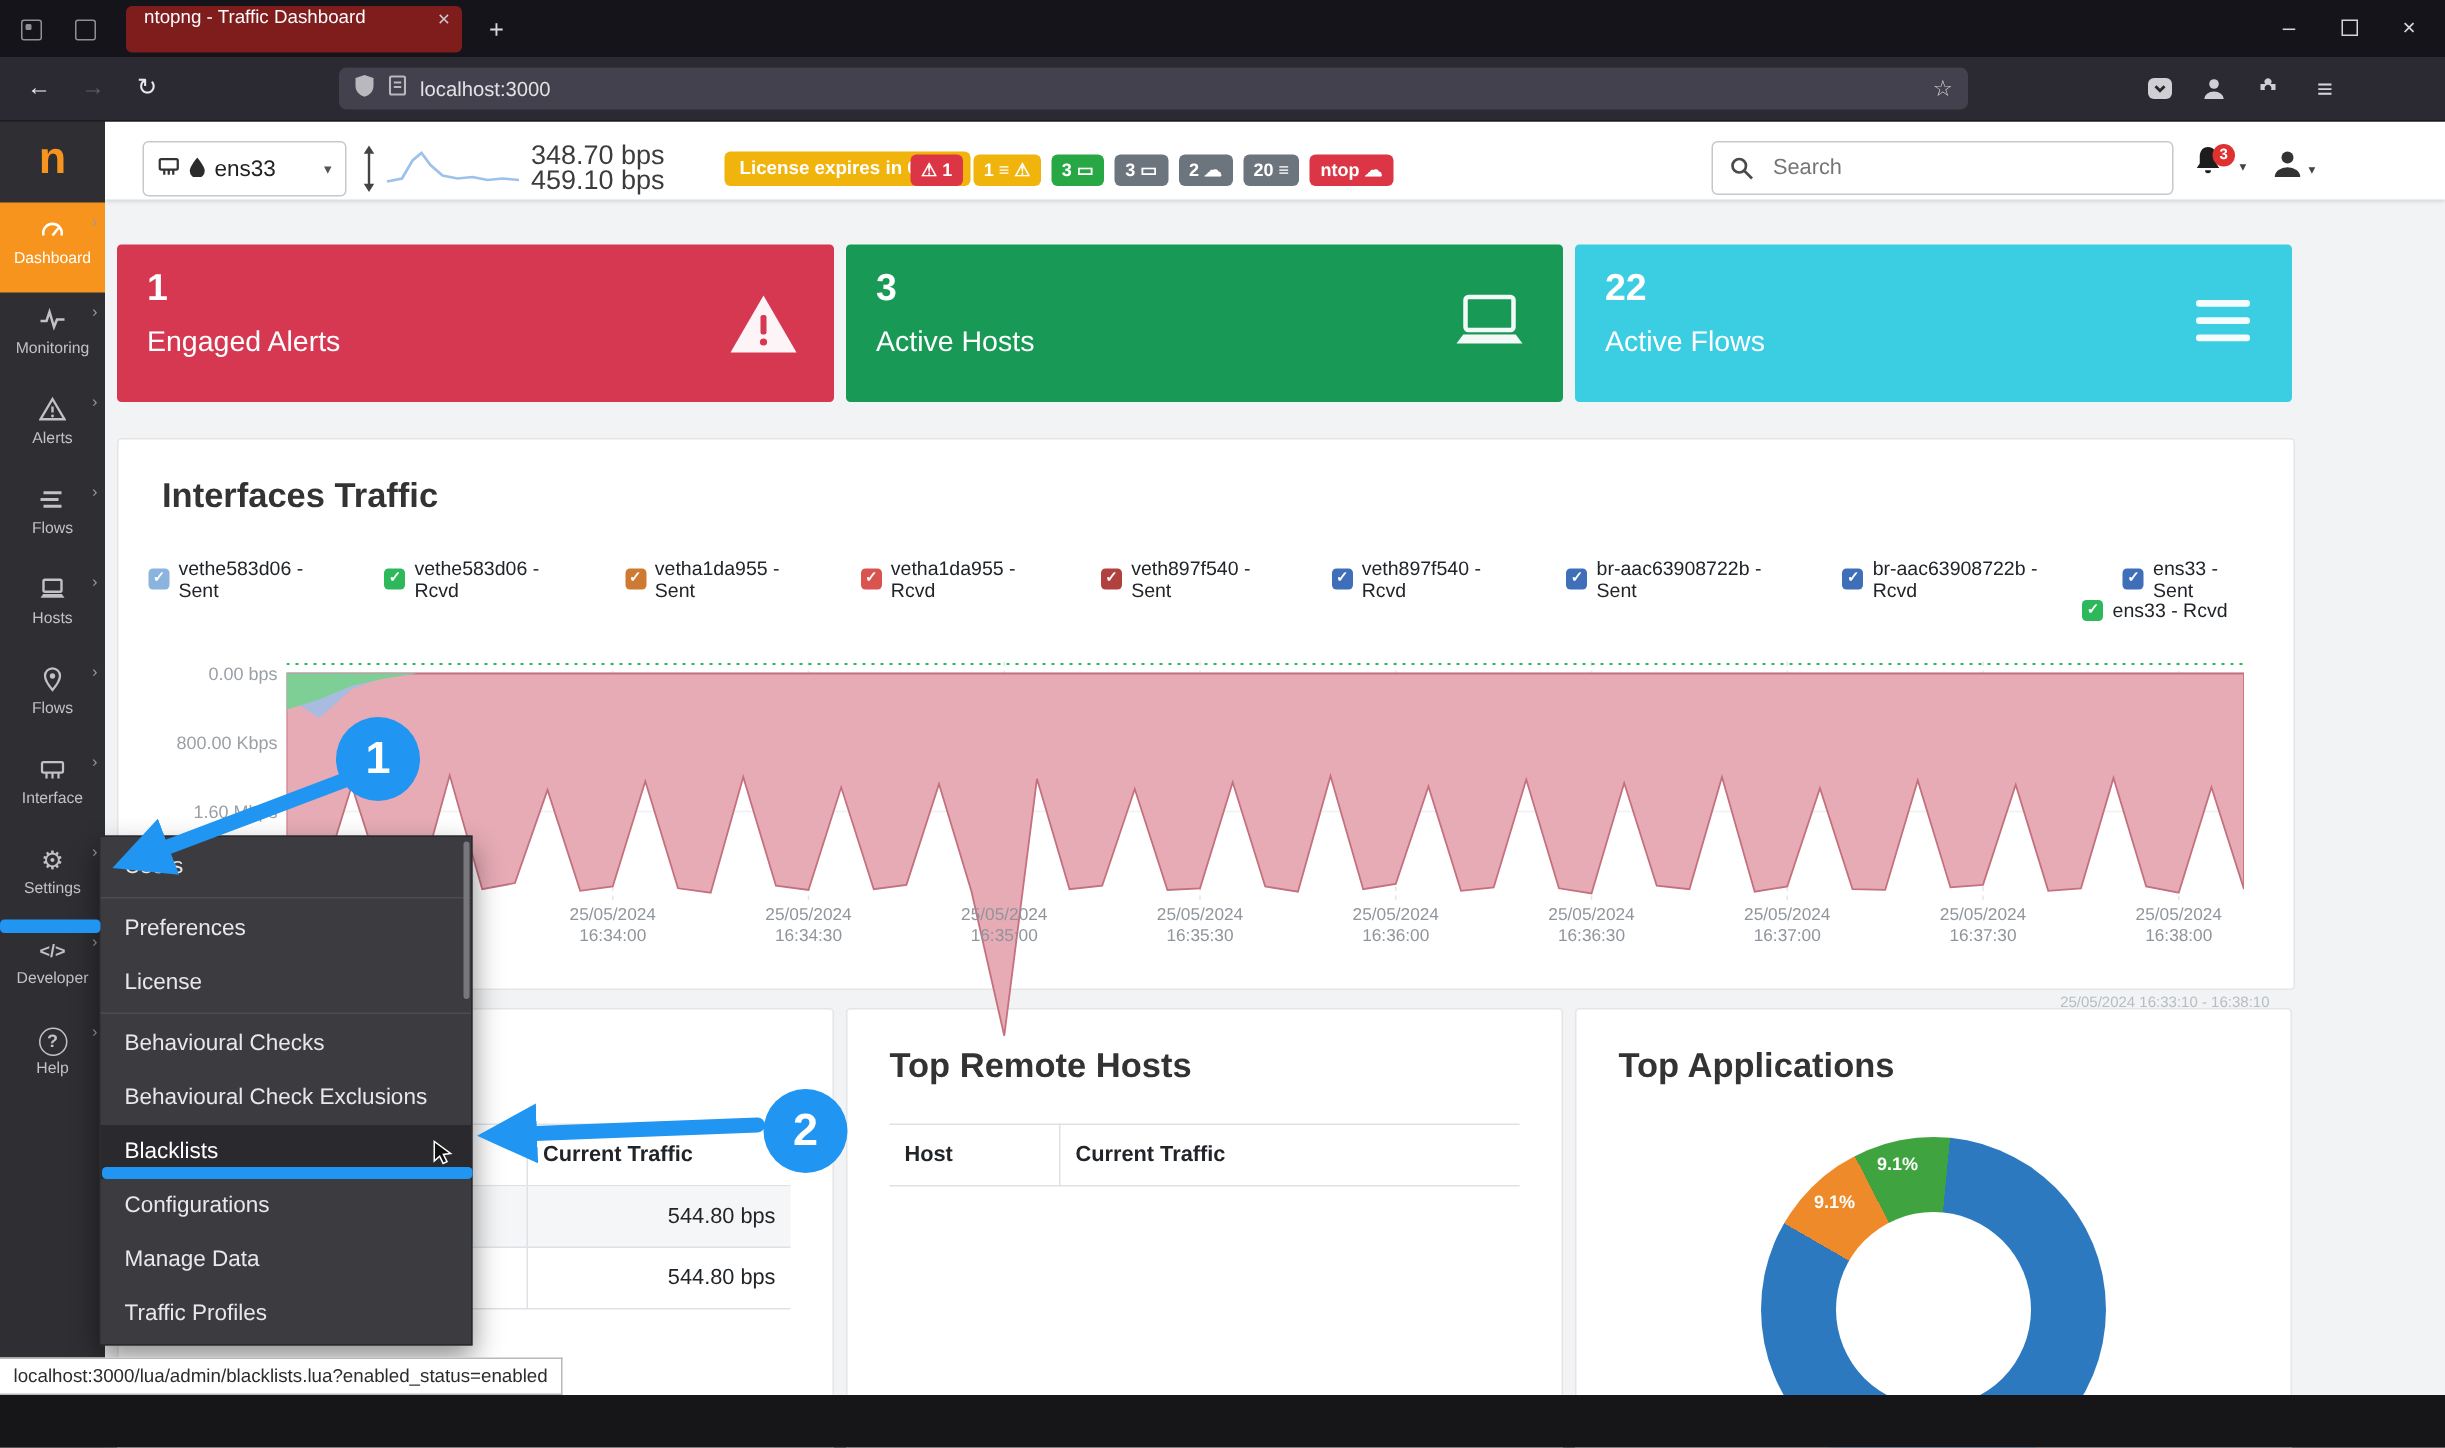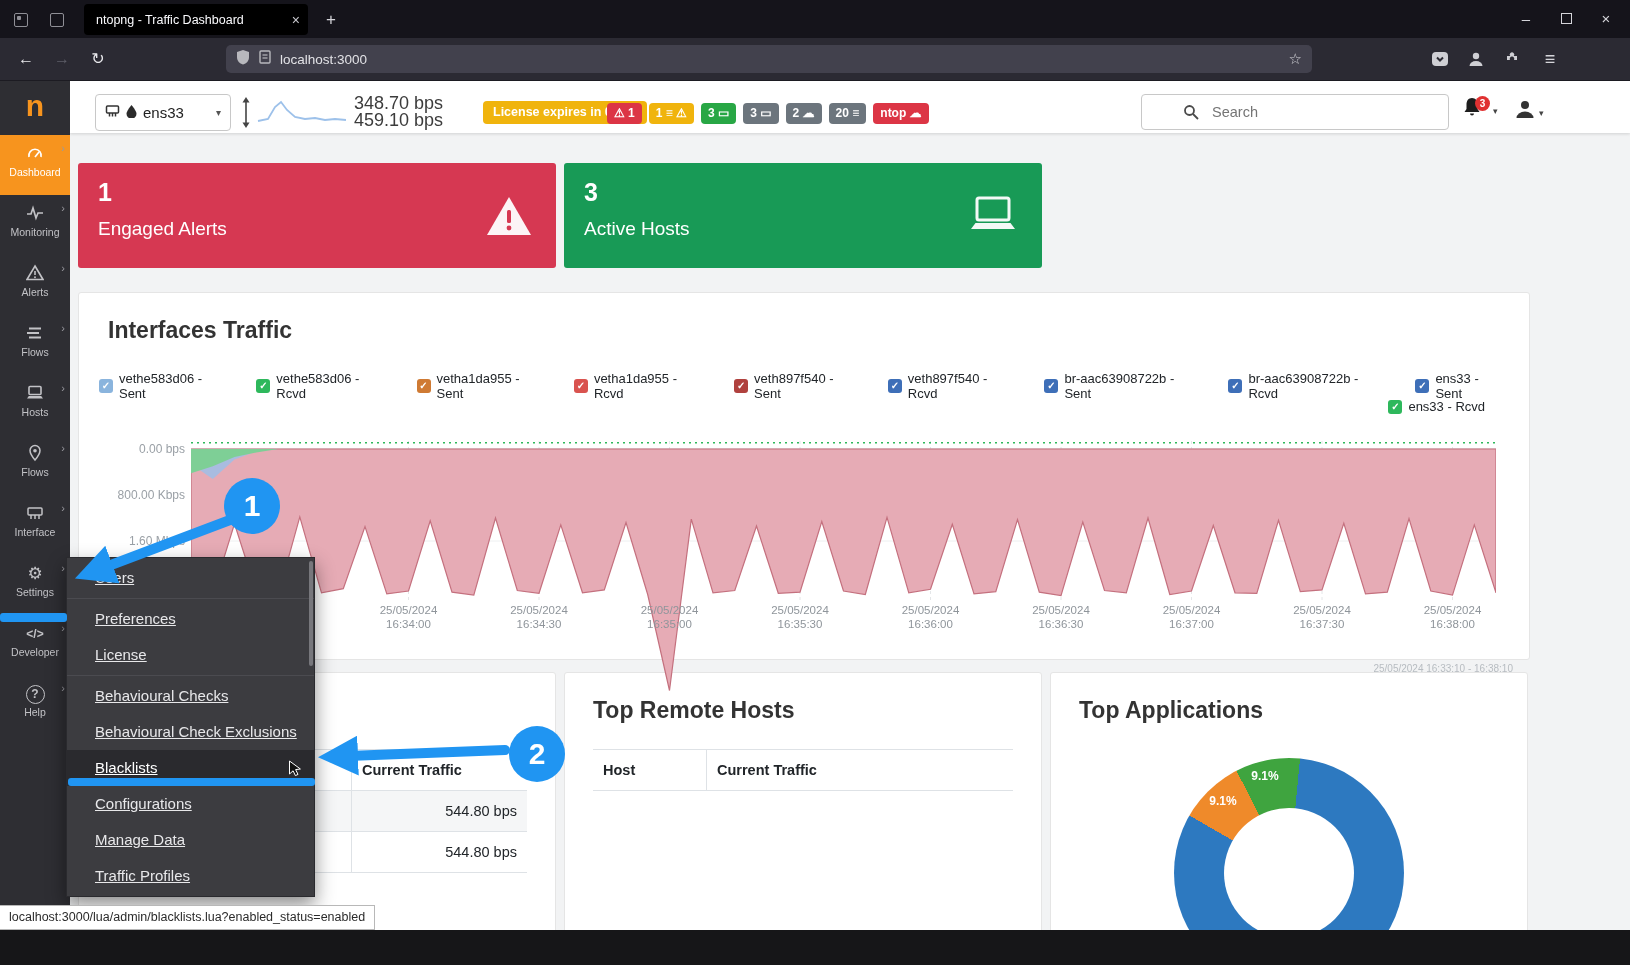--- a/index.html
+++ b/index.html
@@ -5,22 +5,22 @@
   html,body{margin:0;padding:0;background:#000;}
   #screen{position:relative;width:1630px;height:965px;overflow:hidden;
     font-family:"Liberation Sans",sans-serif;background:#f2f3f4;}
 
   
   #tabbar{position:absolute;left:0;top:0;width:100%;height:38px;background:#15141b;z-index:10;}
   .tb-btn{position:absolute;top:7px;width:26px;height:26px;border-radius:4px;display:flex;align-items:center;justify-content:center;}
   #ffv1{left:8px;} #ffv2{left:44px;}
   .tb-glyph{width:12px;height:12px;border:1.6px solid #8f8f96;border-radius:2px;position:relative;}
   .tb-glyph.dotted:after{content:"";position:absolute;left:2px;top:2px;width:4px;height:4px;background:#8f8f96;border-radius:1px;}
-  #tab{position:absolute;left:84px;top:4px;width:224px;height:31px;background:#000000;border-radius:4px;
-    display:flex;align-items:center;padding:0 8px 0 12px;box-sizing:border-box;color:#fbfbfe;font-size:12.5px;}
+  #tab{position:absolute;left:84px;top:4px;width:224px;height:31px;background:#7f1d1d;border-radius:4px;
+    display:flex;align-items:flex-start;padding:0 8px 0 12px;box-sizing:border-box;color:#fbfbfe;font-size:12.5px;}
   #tab-title{flex:1;white-space:nowrap;overflow:hidden;}
   #tab-close{color:#c9c9cf;font-size:14px;margin-left:6px;cursor:default;}
   #newtab{position:absolute;left:318px;top:7px;width:26px;height:26px;color:#d5d5da;font-size:17px;text-align:center;line-height:25px;}
   #winctl{position:absolute;right:8px;top:0;height:38px;display:flex;align-items:center;gap:8px;color:#d5d5da;font-size:15px;}
   #winctl .wc{width:32px;height:32px;text-align:center;line-height:32px;}
   #maxsq{display:inline-block;width:9px;height:9px;border:1.5px solid #d5d5da;margin-top:10px;}
 
   #navbar{position:absolute;left:0;top:38px;width:100%;height:42px;background:#2b2a33;border-bottom:1px solid #1c1b22;z-index:10;}
   .nav-ic{position:absolute;top:9px;width:24px;height:24px;text-align:center;line-height:24px;font-size:16px;color:#e8e8ec;}
   #back-btn{left:14px;} #fwd-btn{left:50px;color:#5e5e68;} #reload-btn{left:86px;}
@@ -38,21 +38,21 @@
     display:flex;align-items:center;gap:6px;padding:0 9px;box-sizing:border-box;font-size:15px;color:#222;background:#fff;}
   #iface-caret{margin-left:auto;font-size:10px;color:#555;}
   #updown-wrap{position:absolute;left:168px;top:16px;}
   #spark-wrap{position:absolute;left:186px;top:15px;}
   #traffic-vals{position:absolute;left:284px;top:15px;font-size:18px;color:#3c3c3c;line-height:17px;}
   #license-pill{position:absolute;left:373px;top:21px;height:23px;border-radius:4px;color:#fff;font-size:12.5px;
     font-weight:bold;line-height:23px;padding:0 10px;margin-left:40px;}
   #badges{position:absolute;left:537px;top:23px;display:flex;gap:7px;}
   .badge{height:21px;border-radius:4px;color:#fff;font-size:12px;font-weight:bold;line-height:21px;padding:0 7px;white-space:nowrap;}
   #search-box{position:absolute;left:1071px;top:14px;width:308px;height:36px;border:1px solid #c8c8c8;border-radius:4px;
-    display:flex;align-items:center;background:#fff;box-sizing:border-box;padding-left:30px;}
+    display:flex;align-items:center;background:#fff;box-sizing:border-box;}
   .search-ic-wrap{width:38px;display:flex;justify-content:center;}
   #search-input{border:none;outline:none;flex:1;font-size:14.5px;color:#333;font-family:inherit;background:transparent;}
   #bell-wrap{position:absolute;left:1392px;top:16px;display:flex;align-items:flex-start;}
   #bell-badge{background:#e03131;color:#fff;font-size:10px;font-weight:bold;border-radius:8px;min-width:15px;height:15px;
     line-height:15px;text-align:center;margin-left:-7px;}
   .hdr-caret{font-size:9px;color:#444;margin:10px 0 0 3px;}
   #user-wrap{position:absolute;left:1444px;top:18px;display:flex;align-items:flex-start;}
 
   
   #sidebar{position:absolute;left:0;top:80px;width:70px;bottom:0;background:#2e2e33;z-index:6;}
@@ -100,21 +100,21 @@
   .row-alt{background:#f5f6f7;}
 
   #donut{position:absolute;left:123px;top:85px;width:230px;height:230px;border-radius:50%;}
   #donut-hole{position:absolute;left:173px;top:135px;width:130px;height:130px;border-radius:50%;background:#fff;}
   .donut-label{position:absolute;width:44px;text-align:center;font-size:12px;font-weight:bold;color:#fff;z-index:2;}
   #dl-green{left:192px;top:96px;} #dl-orange{left:150px;top:121px;}
 
   
   #settings-menu{position:absolute;left:66px;top:557px;width:249px;background:#3c3c40;border:1px solid #2a2a2e;
     box-shadow:0 8px 18px rgba(0,0,0,.45);z-index:100;padding:2px 0;box-sizing:border-box;}
-  .menu-item{height:36px;line-height:36px;padding-left:28px;font-size:15px;color:#e8e8ea;white-space:nowrap;overflow:hidden;text-decoration:underline;}
+  .menu-item{height:36px;line-height:36px;padding-left:16px;font-size:15px;color:#e8e8ea;white-space:nowrap;overflow:hidden;}
   .menu-item.hl{background:#2a2a2e;color:#fff;}
   .menu-divider{border-top:1px solid #4b4b50;margin:2px 0;}
   #menu-scroll{position:absolute;right:1px;top:3px;width:4px;height:105px;background:#77777c;border-radius:2px;}
   #cursor{position:absolute;left:288px;top:760px;z-index:150;}
 
   
   #anno-svg{position:absolute;left:0;top:0;width:1630px;height:965px;z-index:200;pointer-events:none;}
   .anno-circle{position:absolute;width:56px;height:56px;border-radius:50%;color:#fff;font-size:30px;font-weight:bold;
     text-align:center;line-height:56px;z-index:201;}
   #anno-c1{left:224px;top:478px;} #anno-c2{left:509px;top:726px;}
@@ -356,20 +356,31 @@
           </svg>
       </span>
     </div>
     <div class="card" id="card-2" style="background: rgb(24, 154, 86);">
       <div class="card-value">3</div>
       <div class="card-label">Active Hosts</div>
       <span class="card-icon">
         <svg width="50" height="38" viewBox="0 0 50 38">
             <rect x="9" y="3" width="32" height="22" rx="2" fill="none" stroke="#fff" stroke-width="3"></rect>
             <path d="M3 34 h44 l-4.5 -6 H7.5 Z" fill="#fff"></path>
+          </svg>
+      </span>
+    </div>
+    <div class="card" id="card-3" style="background: rgb(59, 205, 226);">
+      <div class="card-value">22</div>
+      <div class="card-label">Active Flows</div>
+      <span class="card-icon">
+        <svg width="44" height="38" viewBox="0 0 44 38">
+            <rect x="4" y="5" width="36" height="4.5" rx="2.2" fill="#fff"></rect>
+            <rect x="4" y="16.5" width="36" height="4.5" rx="2.2" fill="#fff"></rect>
+            <rect x="4" y="28" width="36" height="4.5" rx="2.2" fill="#fff"></rect>
           </svg>
       </span>
     </div>
 
     <div class="panel" id="panel-traffic">
       <div class="panel-title">Interfaces Traffic</div>
       <div id="legend-row-1">
           <span class="legend-item">
             <span class="legend-check" style="background: rgb(138, 180, 221);">✓</span>
             <span>vethe583d06 - Sent</span>

